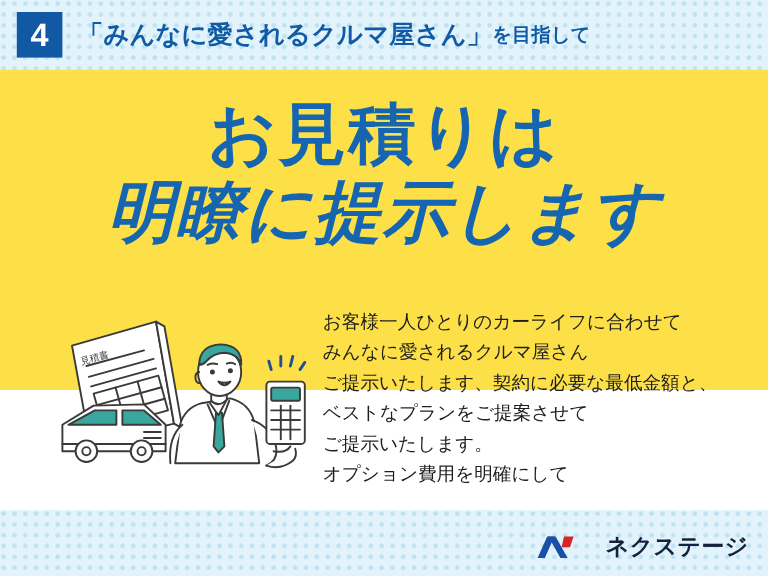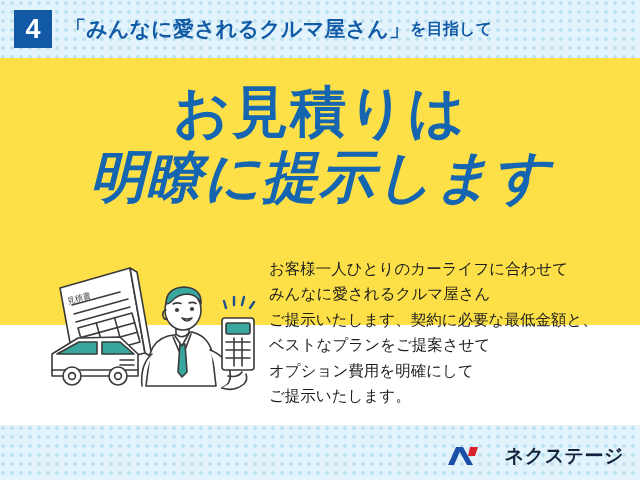--- a/index.html
+++ b/index.html
@@ -182,22 +182,22 @@
     <div id="headline">
       <span class="headline-line" id="headline-line-1">お見積りは</span>
       <span class="headline-line" id="headline-line-2">明瞭に提示します</span>
     </div>
 
     <div id="body-copy">
       <span class="copy-line">お客様一人ひとりのカーライフに合わせて</span>
       <span class="copy-line">みんなに愛されるクルマ屋さん</span>
       <span class="copy-line">ご提示いたします、契約に必要な最低金額と、</span>
       <span class="copy-line">ベストなプランをご提案させて</span>
+      <span class="copy-line">ご提示いたします。</span>
       <span class="copy-line">オプション費用を明確にして</span>
-      <span class="copy-line">ご提示いたします。</span>
     </div>
 
     <svg id="illustration" viewBox="0 0 228 160">
       <g fill="none" stroke="#3a3a3a" stroke-width="1.6" stroke-linecap="round" stroke-linejoin="round">
 
         <g>
           <polygon points="18,30 88,10 103,95 33,112" fill="#ffffff"></polygon>
           <polygon points="88,10 95,14 110,99 103,95" fill="#ffffff"></polygon>
           <line x1="30" y1="47" x2="78" y2="34"></line>
           <line x1="32" y1="56" x2="86" y2="41"></line>

